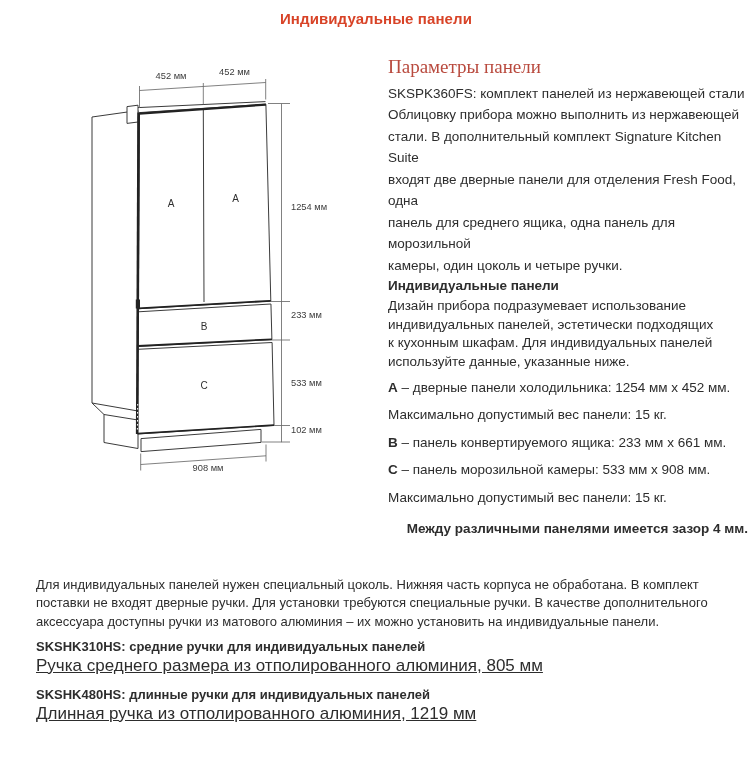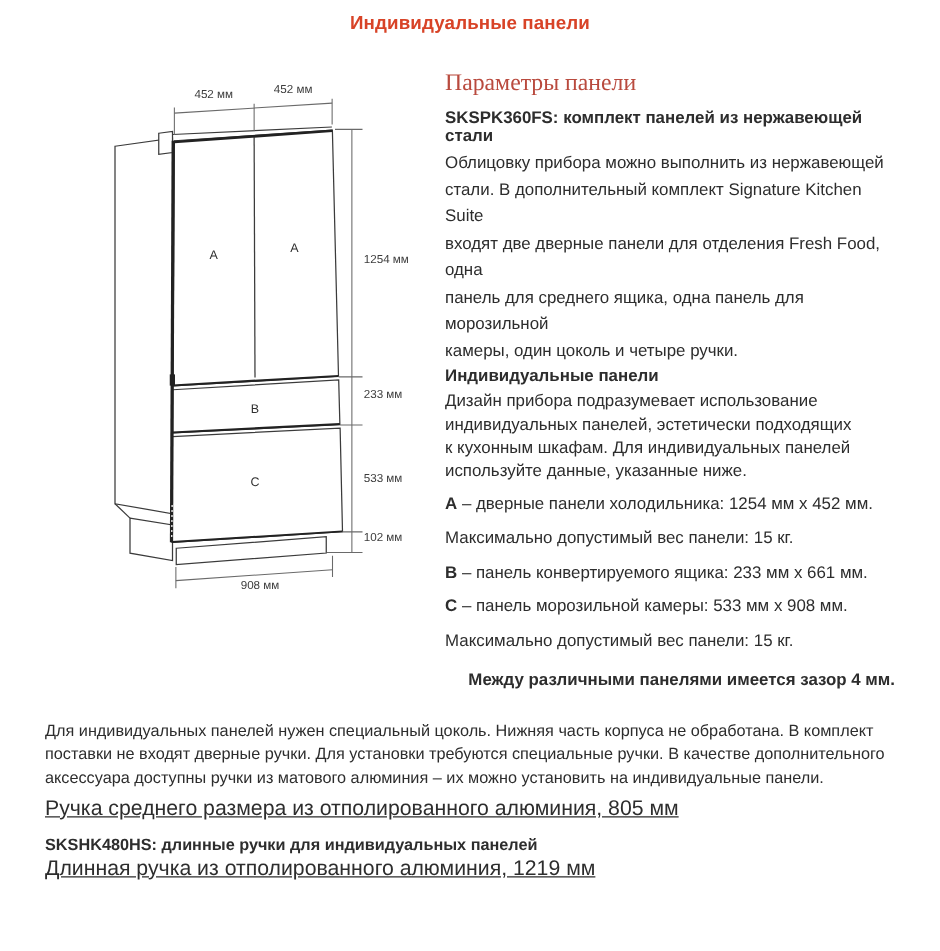--- a/index.html
+++ b/index.html
@@ -12,27 +12,27 @@
     font-size:15px;font-weight:bold;color:#d84327;letter-spacing:.1px;
   }
   .diagram{position:absolute;left:60px;top:55px;width:310px;height:430px;}
   .diagram .s{fill:#ffffff;stroke:#3b3b3b;stroke-width:1;stroke-linejoin:miter;}
   .diagram .ln{fill:none;stroke:#3b3b3b;stroke-width:1;}
   .diagram .edge{fill:none;stroke:#222222;}
   .diagram .dim{fill:none;stroke:#6a6a6a;stroke-width:.85;}
   .diagram text{font-family:"Liberation Sans",sans-serif;fill:#3c3c3c;}
   .diagram .dimlab{font-size:9.3px;}
   .diagram .plab{font-size:10px;fill:#2f2f2f;}
-  .right-col{position:absolute;left:356px;top:56px;width:360px;}
+  .right-col{position:absolute;left:388px;top:56px;width:360px;}
   .tips{position:absolute;left:36px;top:576px;width:694px;}
   h2.serif{
     font-family:"Liberation Serif",serif;font-weight:400;
     font-size:19px;line-height:22px;color:#b94a3e;margin:0 0 8px 0;
   }
-  .b13{font-size:13.5px;line-height:15px;font-weight:bold;margin:0 0 3px 0;}
+  .b13{font-size:13.5px;line-height:15px;font-weight:normal;margin:0 0 3px 0;}
   .intro{font-size:13.5px;line-height:21.5px;white-space:pre-line;margin:0 0 2px 0;}
   .subhead{font-size:13.5px;line-height:15px;font-weight:bold;margin:0 0 4px 0;}
   .desc{font-size:13.5px;line-height:18.7px;white-space:pre-line;margin:0 0 8px 0;}
   .spec{font-size:13.5px;line-height:16px;margin:0 0 11.5px 0;}
   .gap-note{font-size:13.5px;line-height:16px;font-weight:bold;margin:15px 0 0 0;text-align:right;}
   .tips-body{font-size:13px;line-height:18.3px;white-space:pre-line;margin:0 0 8px 0;}
   .prod-title{font-size:13px;line-height:15px;font-weight:bold;margin:0 0 4px 0;}
   .prod-desc{font-size:17px;line-height:15px;margin:0 0 14px 0;text-decoration:underline;}
 </style>
 </head>
@@ -116,16 +116,17 @@
   <p class="spec"><b>C</b><span> – панель морозильной камеры: 533 мм x 908 мм.</span></p>
   <p class="spec"><b></b><span>Максимально допустимый вес панели: 15 кг.</span></p>
 
   <p class="gap-note">Между различными панелями имеется зазор 4 мм.</p>
 </div>
 
 <div class="tips">
   <p class="tips-body">Для индивидуальных панелей нужен специальный цоколь. Нижняя часть корпуса не обработана. В комплект
 поставки не входят дверные ручки. Для установки требуются специальные ручки. В качестве дополнительного
 аксессуара доступны ручки из матового алюминия – их можно установить на индивидуальные панели.</p>
+  <p class="prod-title">SKSHK310HS: средние ручки для индивидуальных панелей</p>
   <p class="prod-desc">Ручка среднего размера из отполированного алюминия, 805 мм</p>
   <p class="prod-title">SKSHK480HS: длинные ручки для индивидуальных панелей</p>
   <p class="prod-desc">Длинная ручка из отполированного алюминия, 1219 мм</p>
 </div>
 
 </body></html>

